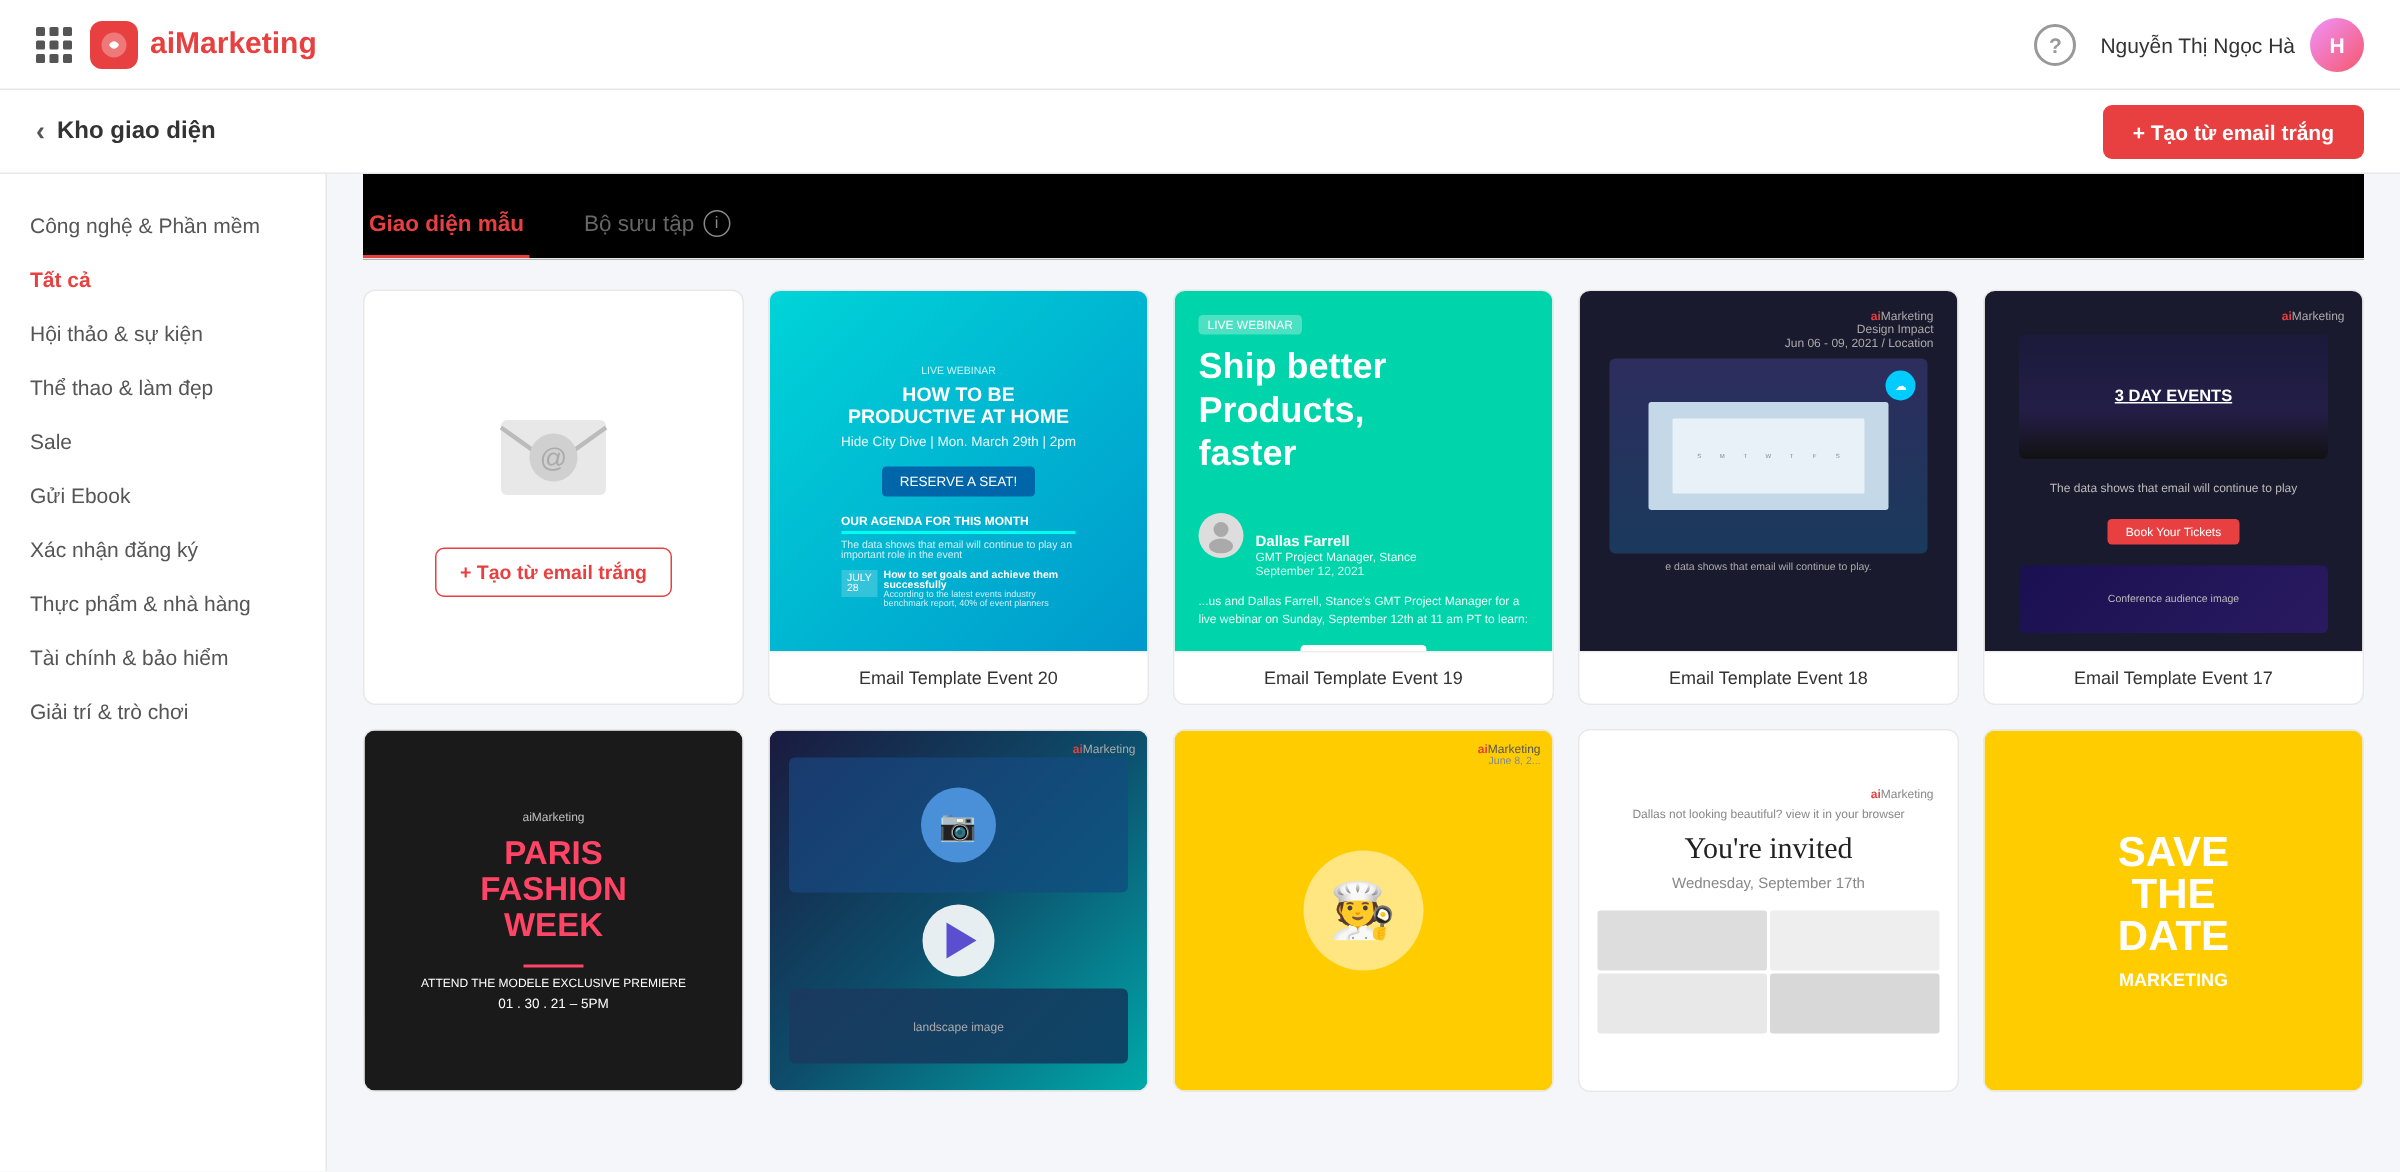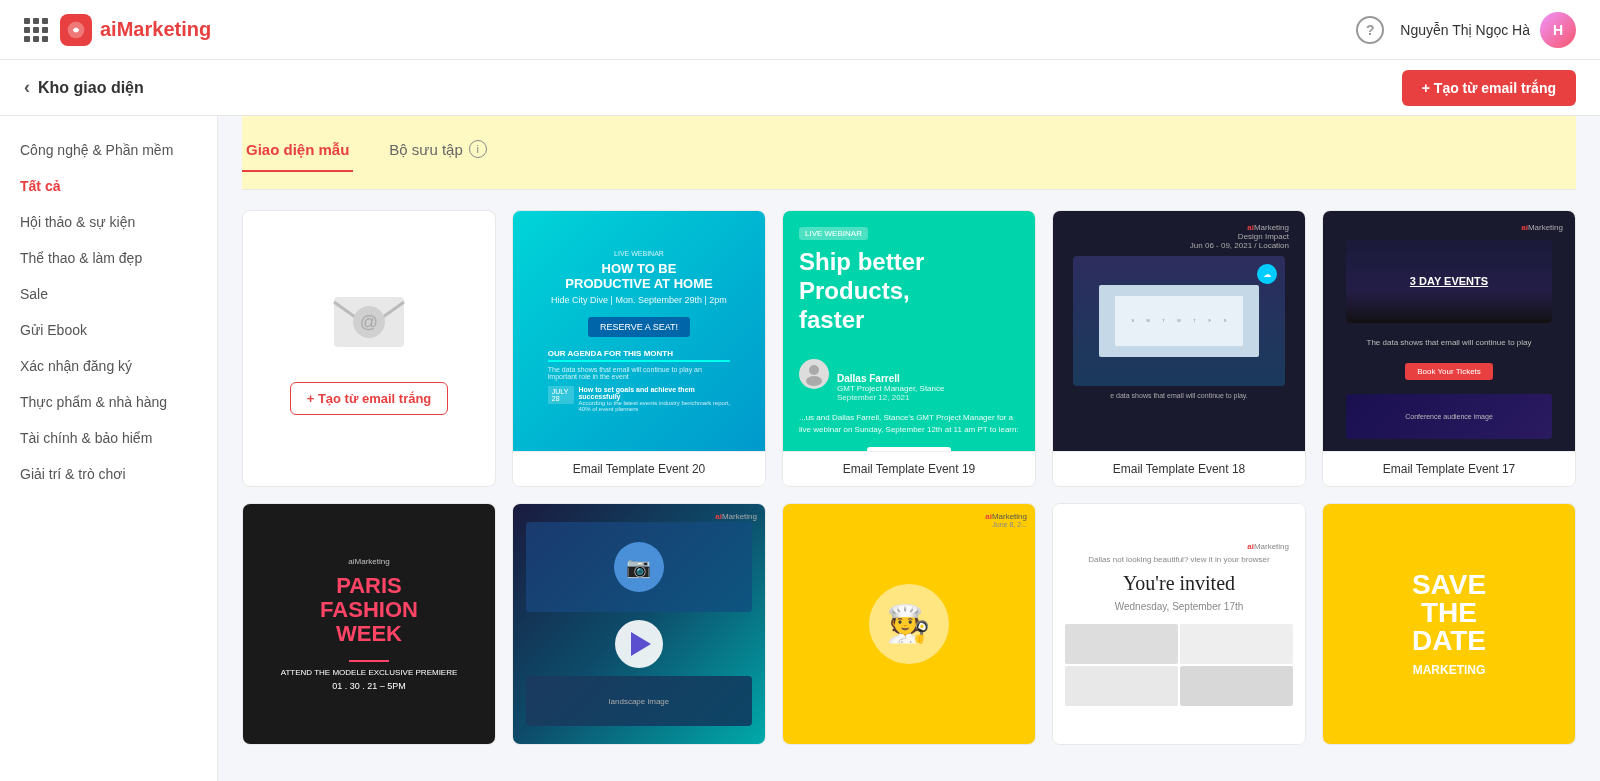--- a/index.html
+++ b/index.html
@@ -78,26 +78,26 @@
     .sidebar-item.active { position: relative; }
 
     
     .content { flex: 1; overflow-y: auto; padding: 0 24px 24px; }
 
     
     .tabs {
       display: flex;
       align-items: center;
       gap: 32px;
-      padding: 16px 0 17px;
+      padding: 16px 0 0;
       border-bottom: 1px solid #e8e8e8;
       margin-bottom: 20px;
       position: sticky;
       top: 0;
-      background: #fef9c3;
+      background: #000000;
       z-index: 10;
     }
     .tab {
       padding: 8px 4px 12px;
       font-size: 15px;
       color: #666;
       cursor: pointer;
       border-bottom: 2px solid transparent;
     }
     .tab.active {
@@ -172,22 +172,22 @@
       display: flex;
       align-items: center;
       gap: 6px;
     }
 
     
     .tmpl-event20 {
       background: linear-gradient(135deg, #00d4d8 0%, #0099cc 100%);
       width: 100%; height: 100%;
       display: flex; flex-direction: column;
-      align-items: center; justify-content: center;
-      color: #fff; padding: 12px;
+      align-items: center; justify-content: flex-end;
+      color: #fff; padding: 28px;
       font-size: 10px;
       position: relative;
     }
     .tmpl-event20 .webinar-title { font-size: 13px; font-weight: 700; text-align: center; margin-bottom: 4px; }
     .tmpl-event20 .webinar-sub { font-size: 9px; text-align: center; opacity: 0.9; }
     .tmpl-event20 .reserve-btn { background: #0066aa; color: #fff; border: none; padding: 5px 12px; border-radius: 3px; font-size: 9px; margin-top: 12px; }
 
     .tmpl-event19 {
       background: #00d4aa;
       width: 100%; height: 100%;
@@ -361,21 +361,21 @@
           <text x="40" y="46" text-anchor="middle" font-size="18" fill="#aaa">@</text>
         </svg>
         <button class="blank-create-btn">+ Tạo từ email trắng</button>
       </div>
 
       <div class="template-card">
         <div class="template-thumb">
           <div class="tmpl-event20">
             <div style="font-size:7px;opacity:0.8;margin-bottom:4px;">LIVE WEBINAR</div>
             <div class="webinar-title">HOW TO BE<br>PRODUCTIVE AT HOME</div>
-            <div class="webinar-sub">Hide City Dive | Mon. September 29th | 2pm</div>
+            <div class="webinar-sub">Hide City Dive | Mon. March 29th | 2pm</div>
             <button class="reserve-btn">RESERVE A SEAT!</button>
             <div style="margin-top:12px;font-size:8px;font-weight:700;border-bottom:2px solid #00ffee;padding-bottom:2px;width:80%;text-align:left;">OUR AGENDA FOR THIS MONTH</div>
             <div style="font-size:7px;margin-top:4px;opacity:0.8;text-align:left;width:80%;">The data shows that email will continue to play an important role in the event</div>
             <div style="font-size:7px;margin-top:6px;display:flex;gap:4px;width:80%;align-items:flex-start;">
               <span style="background:rgba(255,255,255,0.2);padding:2px 4px;font-size:7px;">JULY 28</span>
               <div>
                 <div style="font-weight:600;font-size:7px;">How to set goals and achieve them successfully</div>
                 <div style="font-size:6px;opacity:0.8;">According to the latest events industry benchmark report, 40% of event planners</div>
               </div>
             </div>

